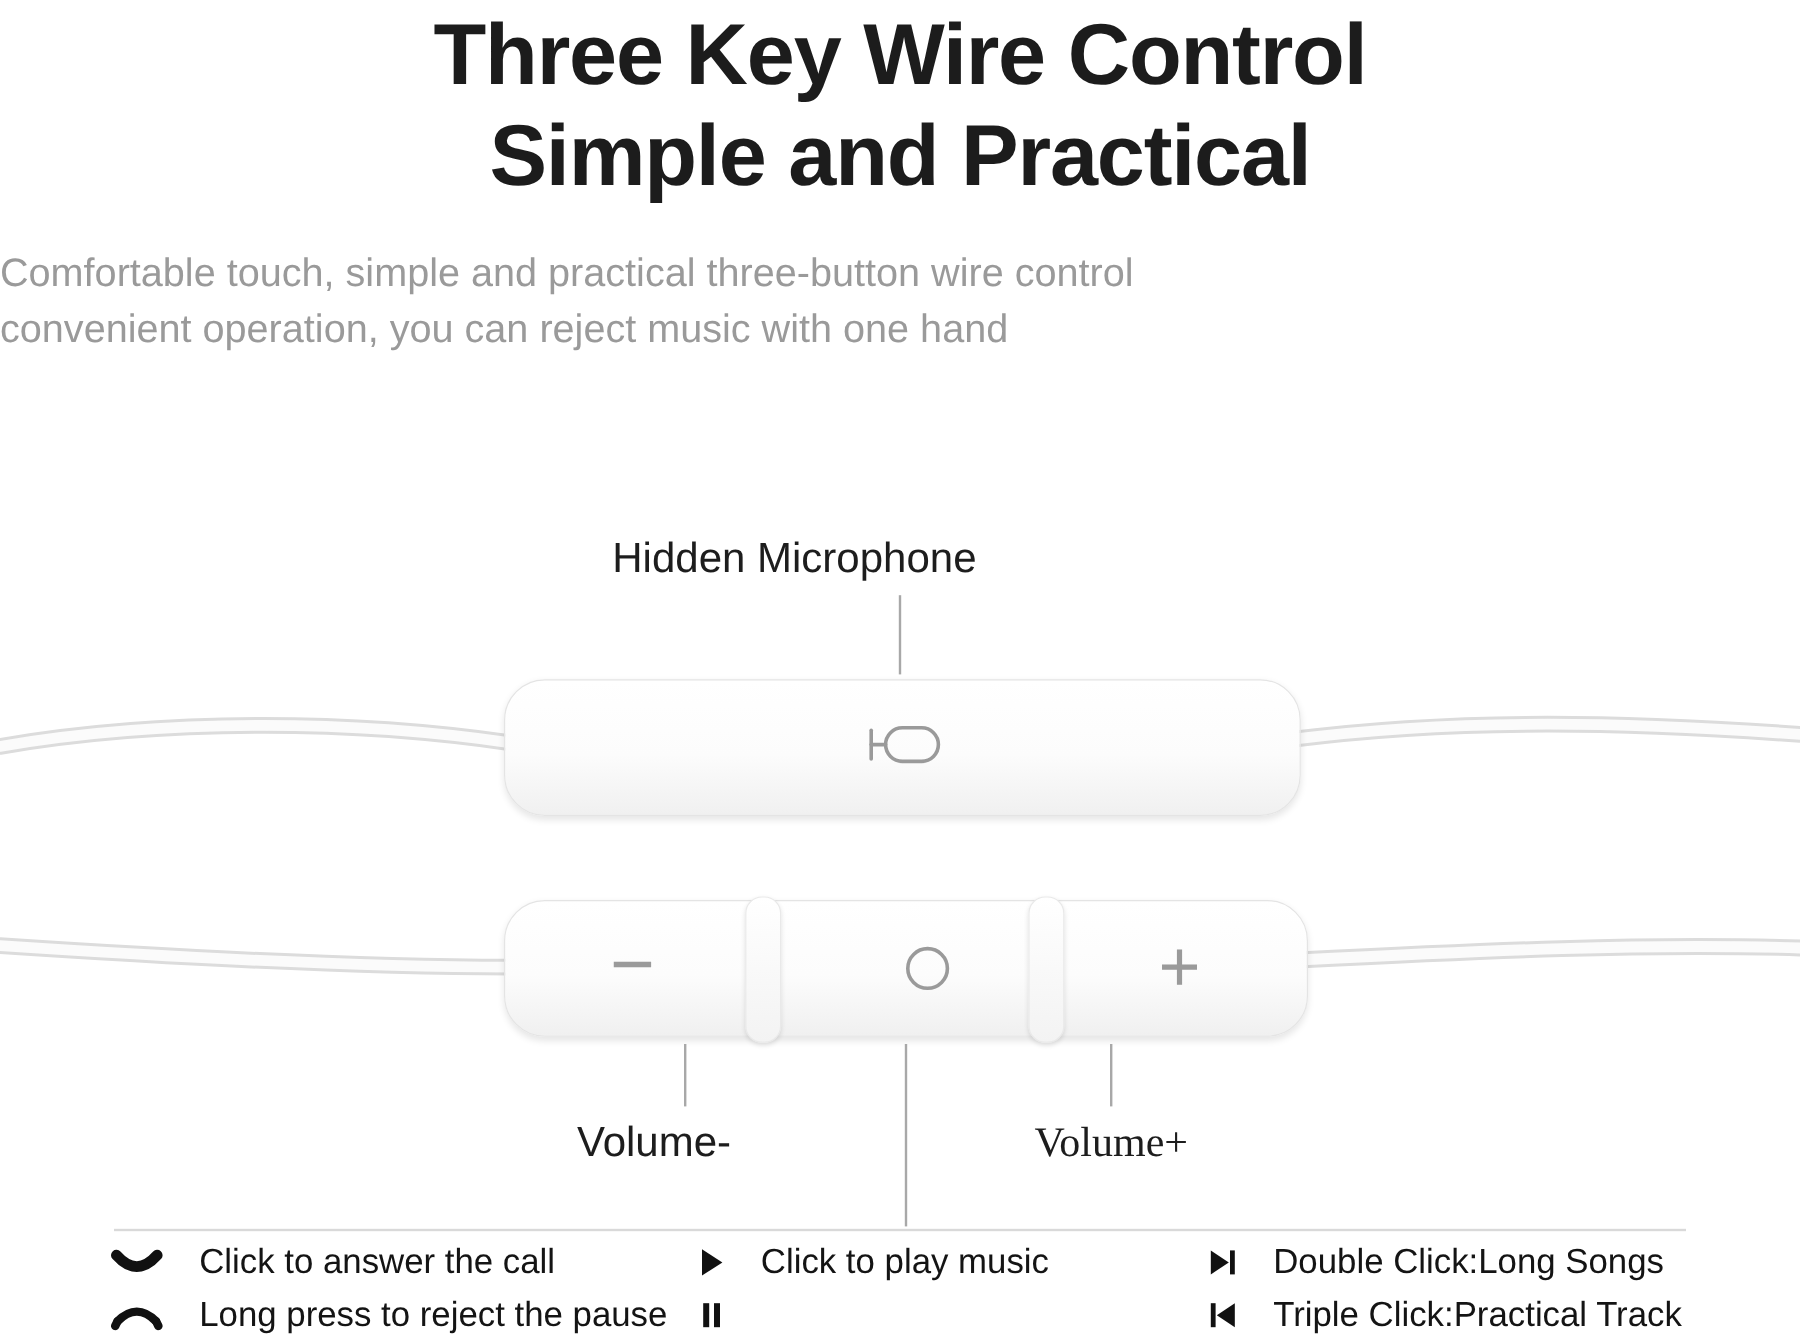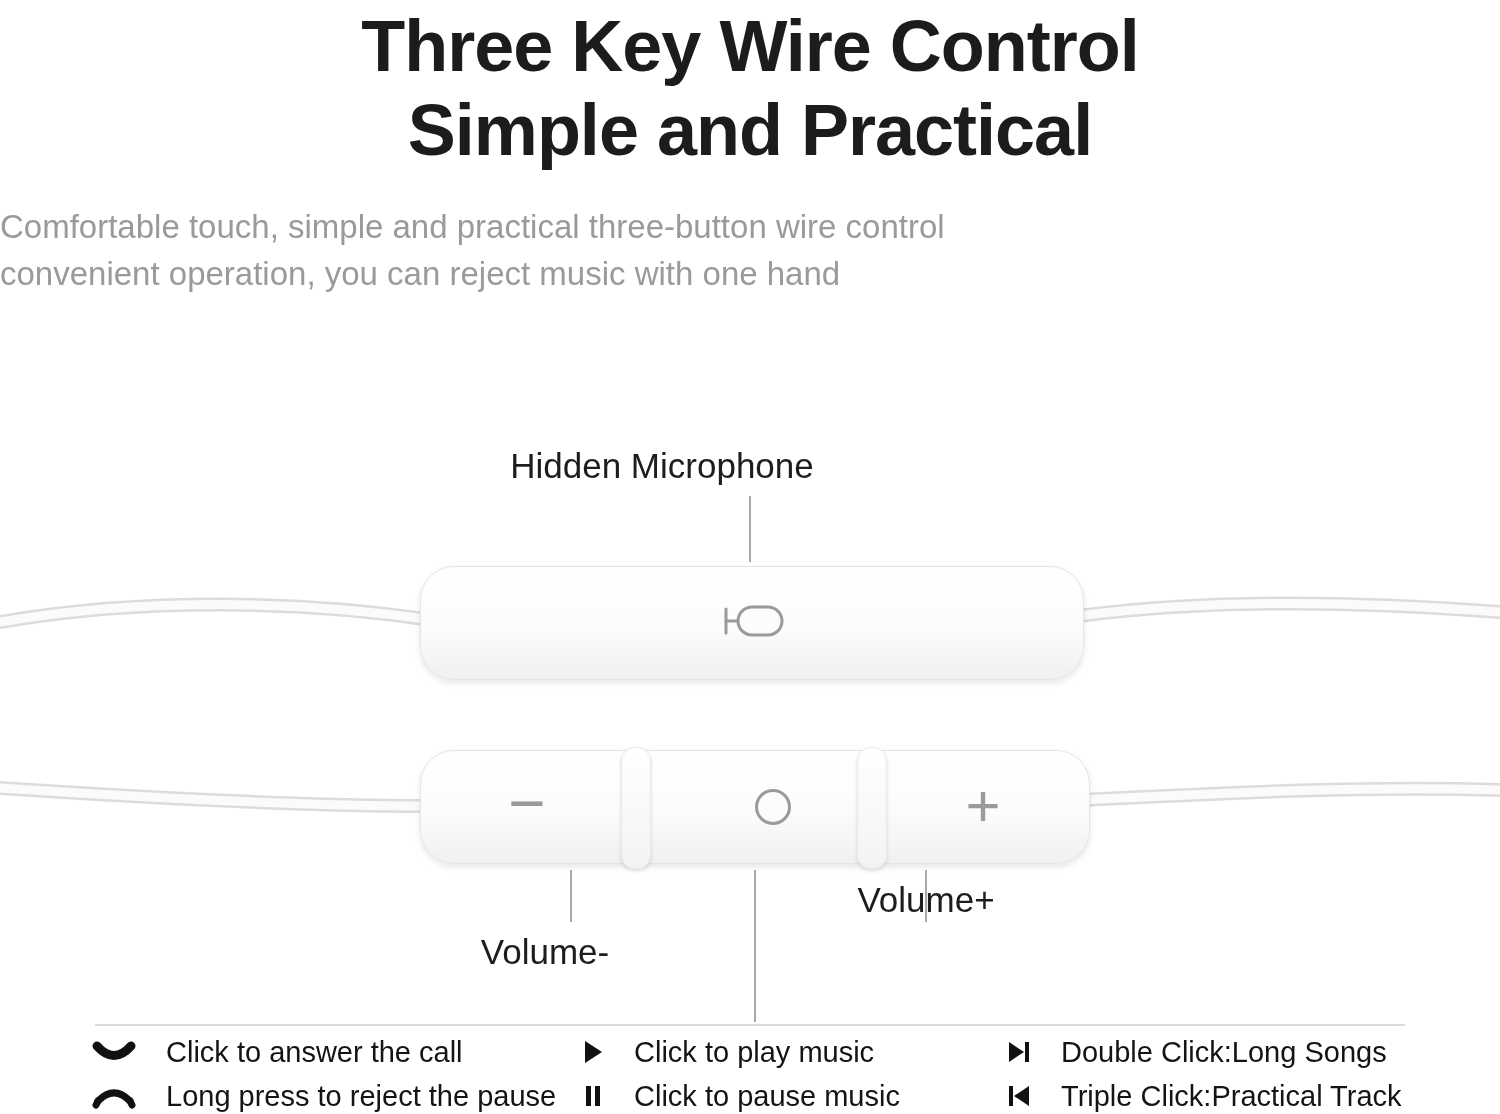--- a/index.html
+++ b/index.html
@@ -112,21 +112,21 @@
     <span class="btn-glyph glyph-minus">−</span>
     <span class="circle-btn"></span>
     <span class="btn-glyph glyph-plus">+</span>
   </div>
 
   <div class="callout-line" style="left:570px;top:870px;height:52px;"></div>
   <div class="callout-line" style="left:925px;top:870px;height:52px;"></div>
   <div class="callout-line" style="left:754px;top:870px;height:152px;"></div>
 
   <div class="callout" style="top:932px;left:445px;width:200px;">Volume-</div>
-  <div class="callout" style="top:880px;left:826px;width:200px;">Volume+</div>
+  <div class="callout" style="top:932px;left:826px;width:200px;font-family:Liberation Serif, serif;">Volume+</div>
 
   <div class="divider"></div>
 
   <div class="feature-col col1">
     <div class="feature-row">
       <span class="f-icon">
         <svg width="44" height="26" viewBox="0 0 44 26">
           <path d="M5 7 Q22 26 39 7" fill="none" stroke="#111" stroke-width="9" stroke-linecap="round"></path>
         </svg>
       </span>
@@ -152,21 +152,20 @@
       </span>
       <span class="f-label">Click to play music</span>
     </div>
     <div class="feature-row">
       <span class="f-icon">
         <svg width="18" height="24" viewBox="0 0 18 24">
           <rect x="2" y="2" width="5" height="20" fill="#111"></rect>
           <rect x="11" y="2" width="5" height="20" fill="#111"></rect>
         </svg>
       </span>
-      <span class="f-label">Click to pause music</span>
     </div>
   </div>
 
   <div class="feature-col col3">
     <div class="feature-row">
       <span class="f-icon">
         <svg width="24" height="24" viewBox="0 0 24 24">
           <polygon points="2,2 17,12 2,22" fill="#111"></polygon>
           <rect x="18" y="2" width="4" height="20" fill="#111"></rect>
         </svg>

